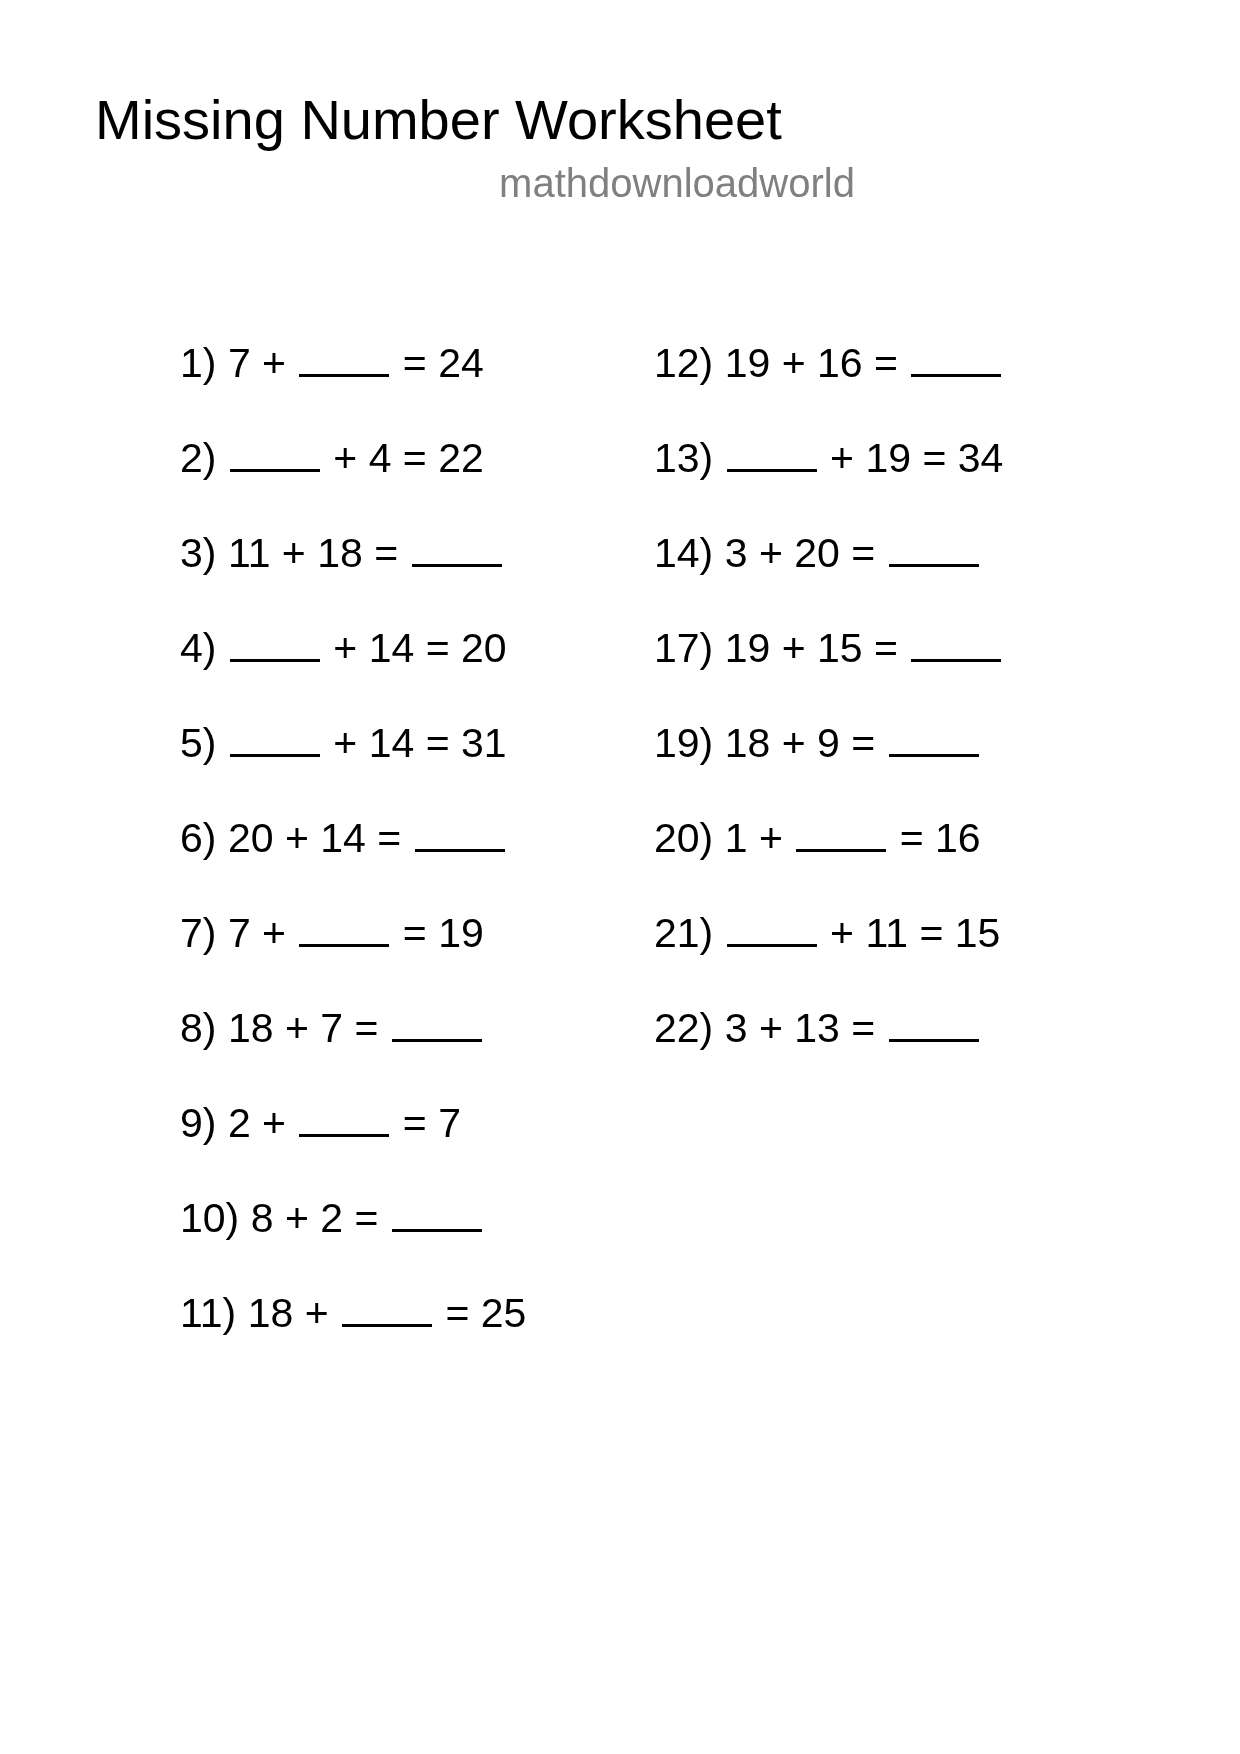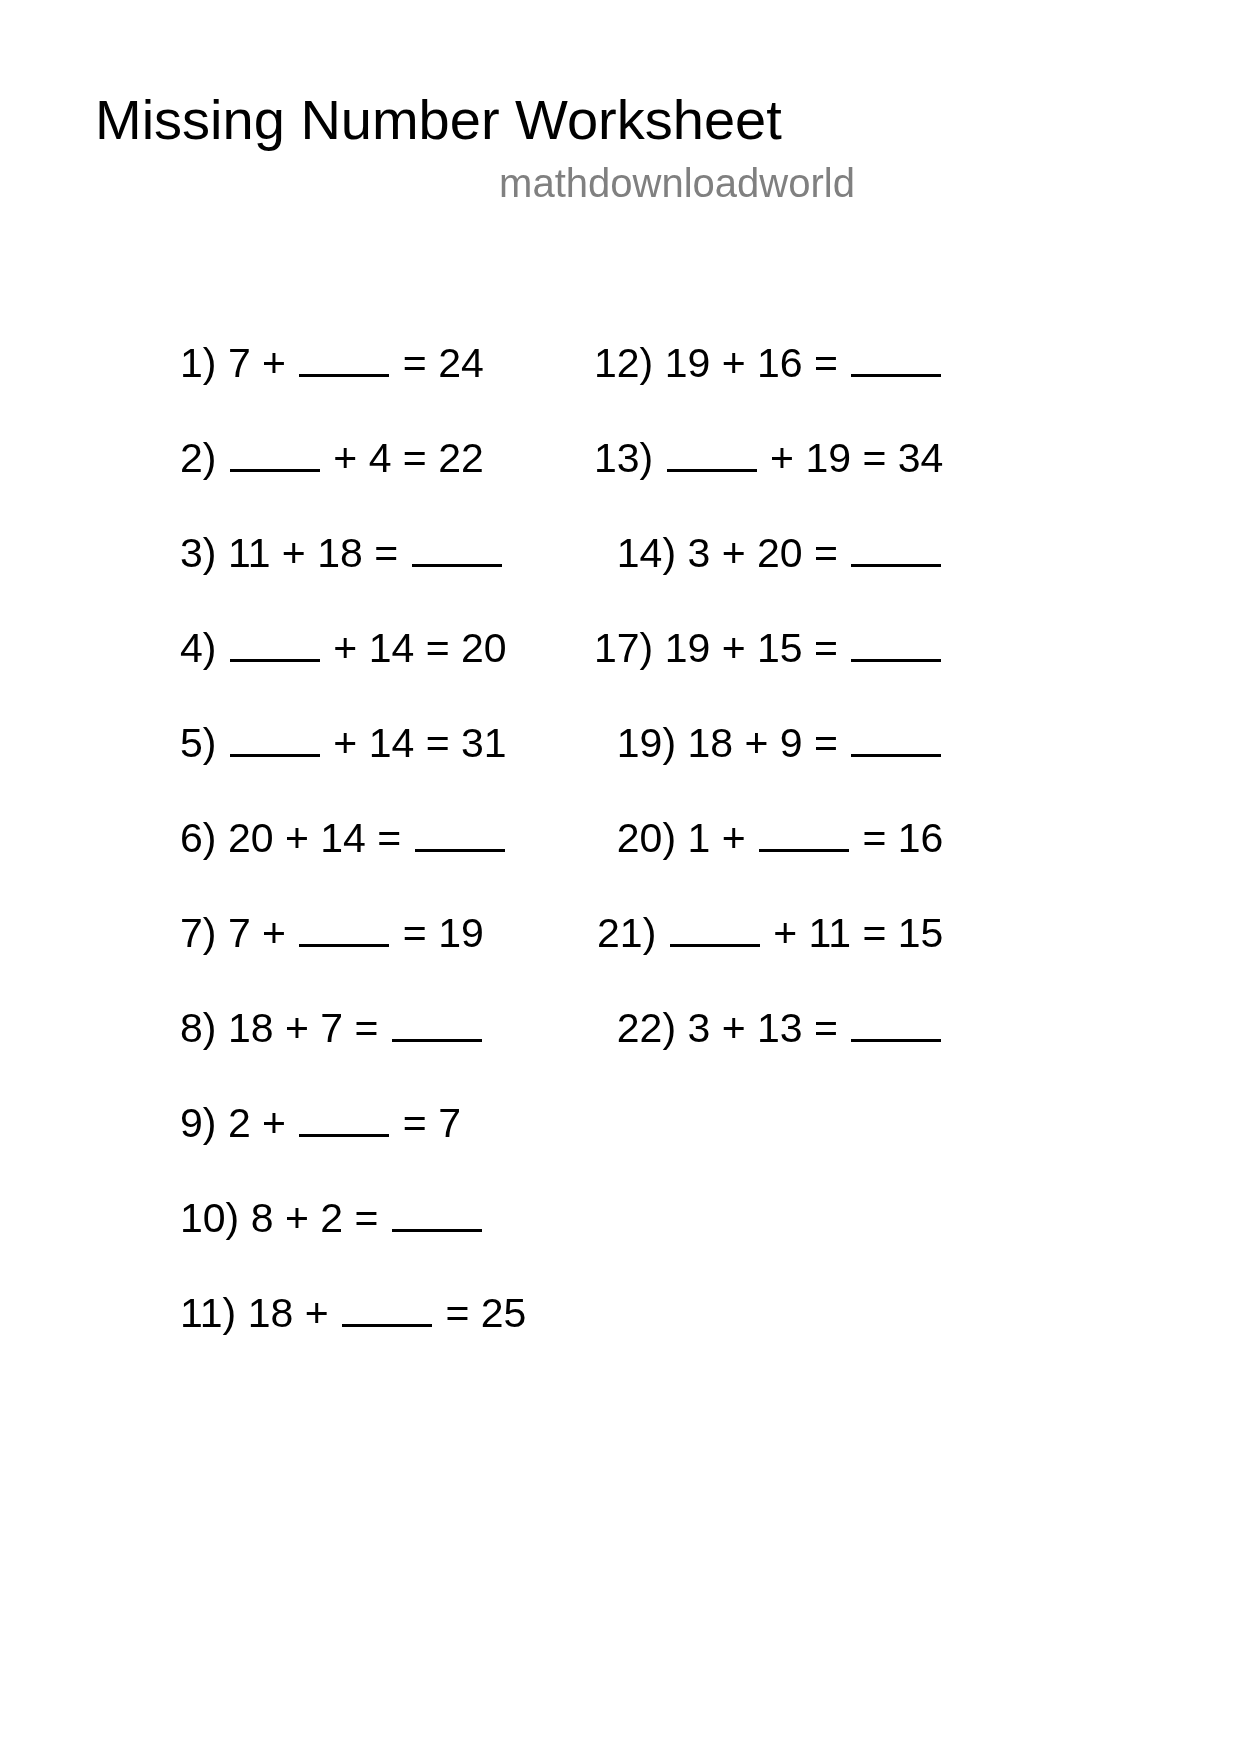--- a/index.html
+++ b/index.html
@@ -4,21 +4,21 @@
   <style>
     html, body { margin: 0; padding: 0; background: #ffffff; }
     body { width: 1240px; height: 1754px; position: relative; overflow: hidden;
            font-family: "Liberation Sans", sans-serif; color: #000; }
     .title { position: absolute; left: 0; width: 1240px; top: 88px; text-align: left;
              font-size: 56px; line-height: 64px; padding-left: 95px; box-sizing: border-box; }
     .subtitle { position: absolute; left: 0; width: 1240px; top: 160px; text-align: center;
                 font-size: 40px; line-height: 46px; color: #808080; padding-left: 84px; box-sizing: border-box; margin-left: 15px; }
     .col { position: absolute; top: 312px; margin-top: 24px; }
     .col.left { left: 180px; }
-    .col.right { left: 594px; text-align: right; }
+    .col.right { left: 654px; }
     .problem { height: 95px; font-size: 41px; line-height: 50px; white-space: nowrap; }
     .blank { display: inline-block; width: 90px; border-bottom: 3px solid #000; height: 38px; vertical-align: baseline; margin: 0 2px; }
   </style>
 </head>
 <body>
 
 <div class="title">Missing Number Worksheet</div>
 <div class="subtitle">mathdownloadworld</div>
 
 <div class="col left">

